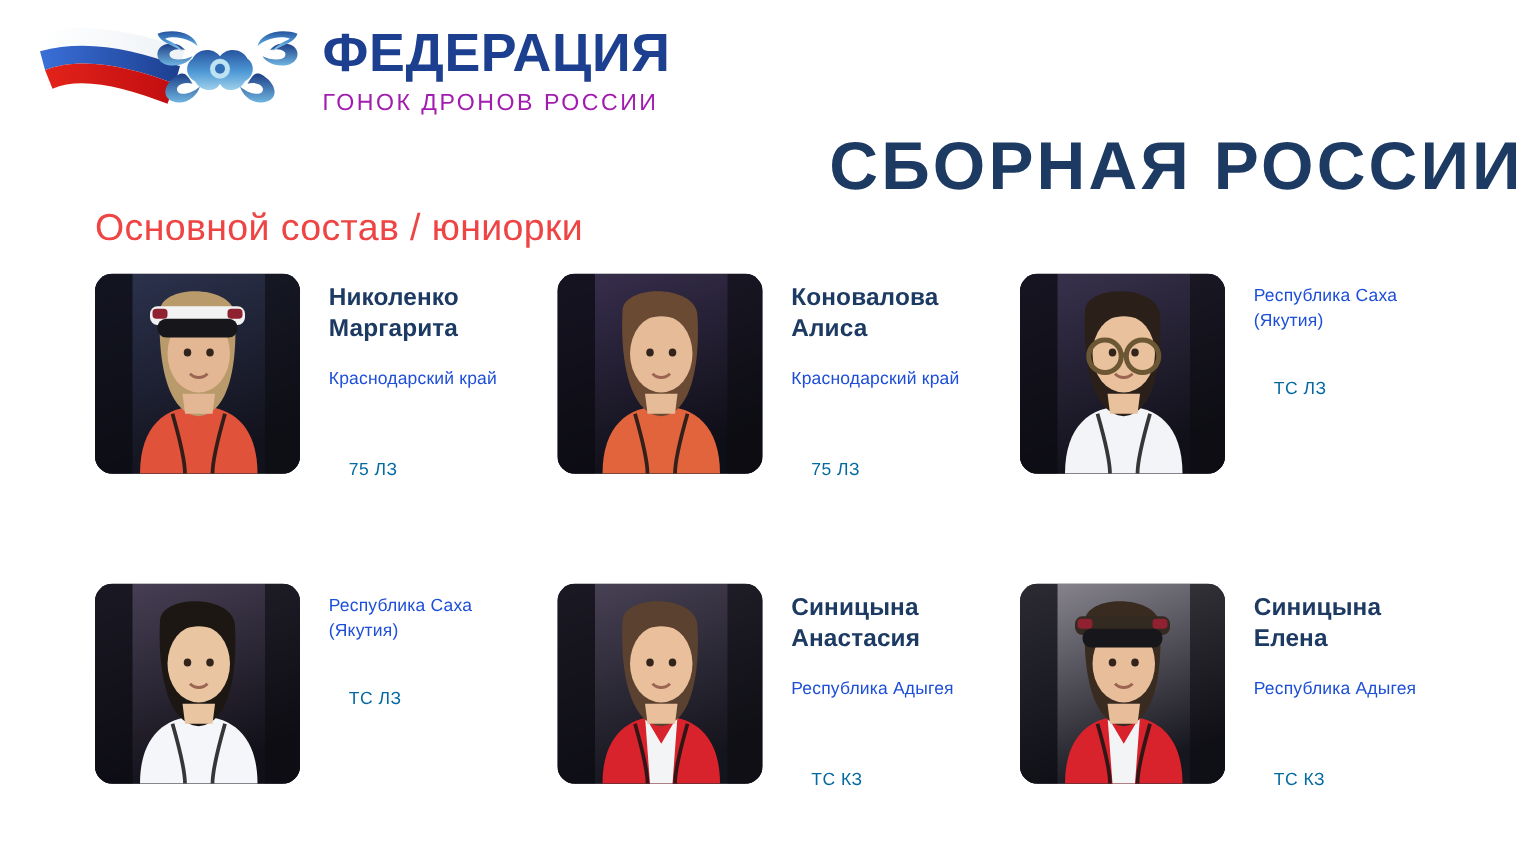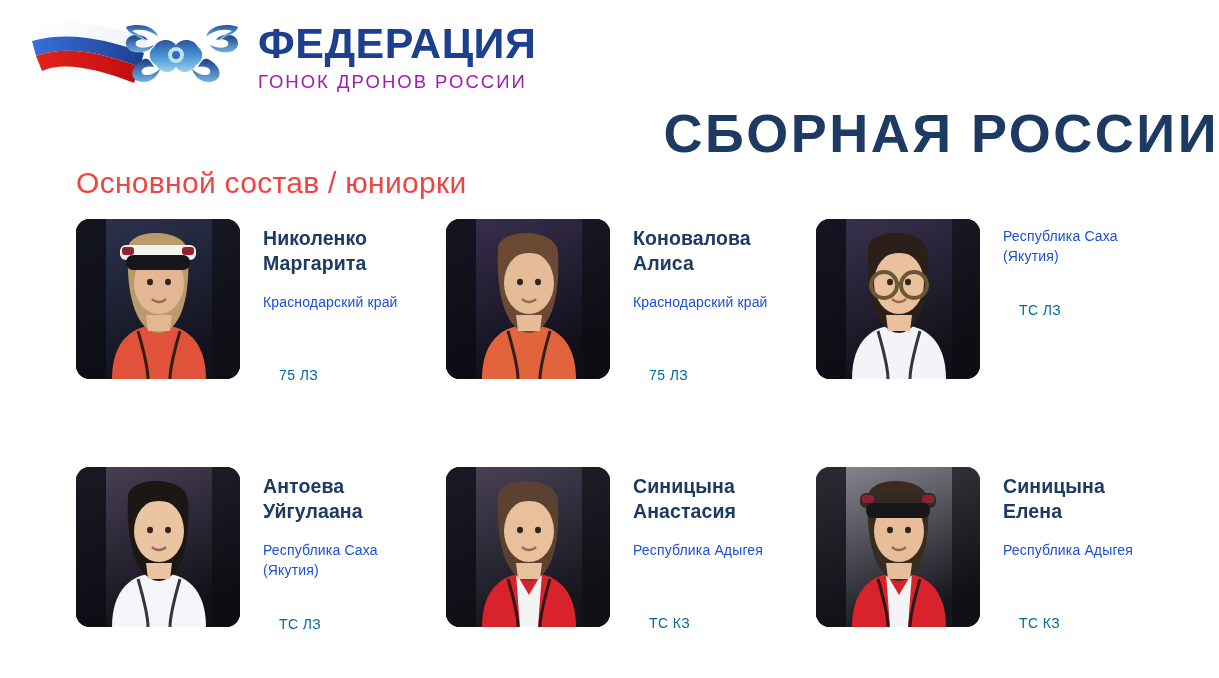--- a/index.html
+++ b/index.html
@@ -335,22 +335,20 @@
     <ellipse cx="83" cy="64" rx="25" ry="31" fill="#eac5a2"></ellipse>
     <path d="M70 96 L96 96 L94 112 L72 112 Z" fill="#eac5a2"></path>
     <path d="M56 30 C60 14, 106 14, 110 32 C106 44, 96 34, 83 34 C70 34, 60 44, 56 30 Z" fill="#1d1713"></path>
     <ellipse cx="74" cy="63" rx="3" ry="3.2" fill="#33241b"></ellipse>
     <ellipse cx="92" cy="63" rx="3" ry="3.2" fill="#33241b"></ellipse>
     <path d="M76 80 C80 84, 86 84, 90 80" stroke="#9c6452" stroke-width="2.4" fill="none"></path>
 
   </svg>
     </div>
     <div class="info">
-      <p class="member-name">Антоева
-Уйгулаана</p>
       <p class="member-region">Республика Саха
 (Якутия)</p>
       <p class="member-class">ТС ЛЗ</p>
     </div>
     </div>
     <div class="member-card">
     <div class="photo">
 
   <svg width="164" height="160" viewBox="0 0 164 160" xmlns="http://www.w3.org/2000/svg">
     <defs>

